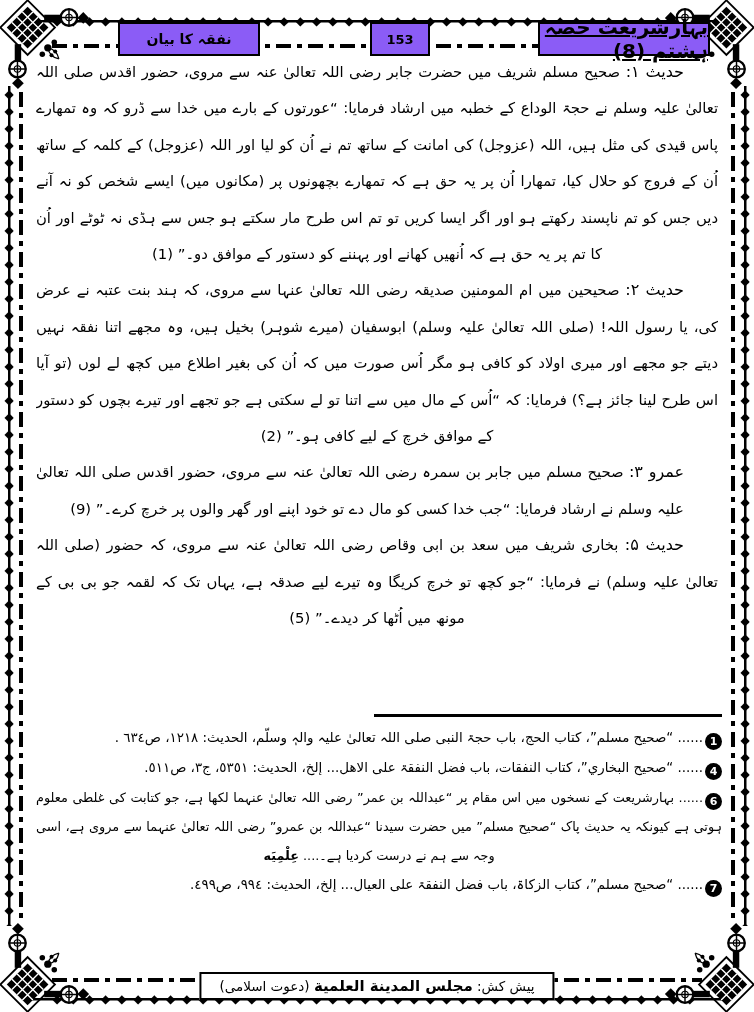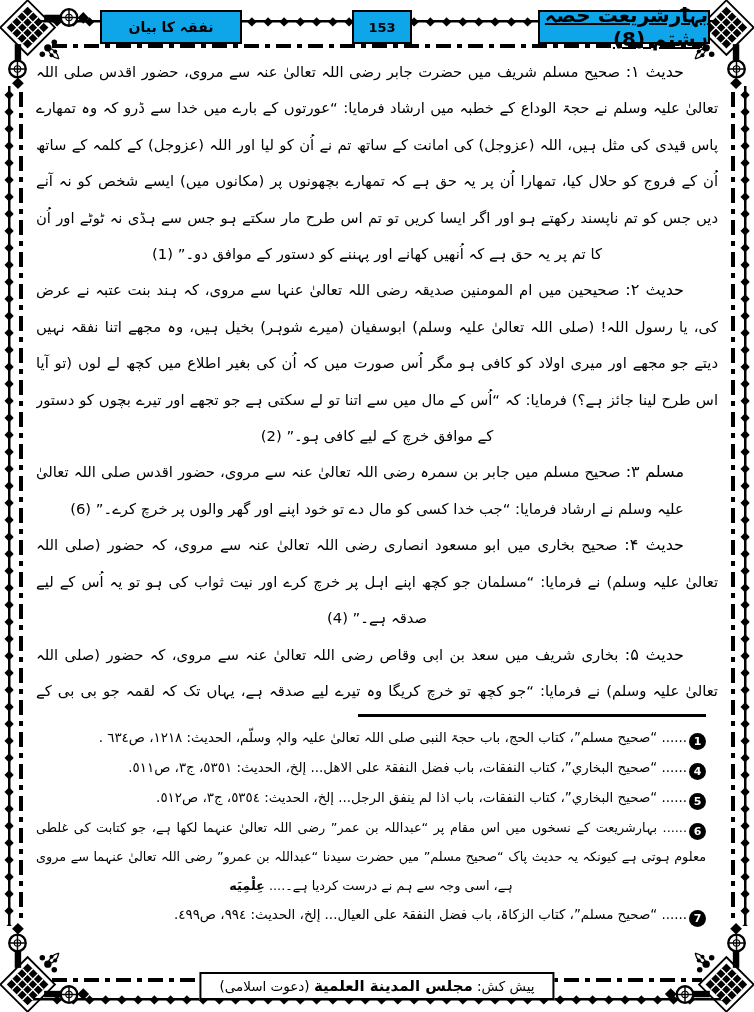--- a/index.html
+++ b/index.html
@@ -26,35 +26,35 @@
   .dash-v.left{left:19px}
   .dash-v.right{right:19px}
 
   .corner{position:absolute;width:92px;height:92px;z-index:2;}
   .corner.tl{top:0;left:0}
   .corner.tr{top:0;right:0;transform:scaleX(-1)}
   .corner.bl{bottom:0;left:0;transform:scaleY(-1)}
   .corner.br{bottom:0;right:0;transform:rotate(180deg)}
 
   
-  .hbox{position:absolute;top:10px;height:30px;border:2.5px solid #000;background:#0ea5e9;z-index:3;
-        display:flex;align-items:center;justify-content:center;font-weight:bold;}
+  .hbox{position:absolute;top:22px;height:30px;border:2.5px solid #000;background:#8b5cf6;z-index:3;
+        display:flex;align-items:center;justify-content:center;font-weight:bold;margin-left:18px;}
   .hbox.title-right{right:44px;width:168px;font-size:20px;text-decoration:underline;}
   .hbox.pageno{left:352px;width:56px;font-size:13px;font-family:"DejaVu Sans",sans-serif;}
   .hbox.title-left{left:100px;width:138px;font-size:14px;}
 
   
   .main{position:absolute;top:54px;left:36px;right:36px;height:660px;overflow:hidden;
         direction:rtl;}
   p.hadith{margin:0;font-size:14.8px;line-height:36.4px;text-align:justify;text-align-last:center;
            text-indent:34px;}
   p.hadith .hlabel{font-weight:normal;font-size:16px;}
 
   
-  .footnotes{position:absolute;top:714px;left:36px;right:48px;direction:rtl;z-index:1;}
+  .footnotes{position:absolute;top:714px;left:36px;right:32px;direction:rtl;z-index:1;}
   .fn-sep{height:3px;background:#000;width:348px;margin-bottom:6px;}
   p.fn{margin:0;font-size:13.4px;line-height:30px;text-align:right;}
   p.fn.urdu{font-size:12.8px;text-align:justify;text-align-last:center;line-height:29px;}
   .circ{display:inline-block;width:17px;height:17px;border-radius:50%;background:#000;color:#fff;
         font-size:11px;line-height:17px;text-align:center;font-weight:bold;vertical-align:-3px;
         margin-left:2px;}
   .fn-tail{font-weight:bold;}
 
   
   .footer-box{position:absolute;bottom:12px;left:50%;transform:translateX(-50%);z-index:3;
@@ -178,31 +178,29 @@
     </g>
   </svg>
 
   <div class="hbox title-right">بہارشریعت حصہ ہشتم (8)</div>
   <div class="hbox pageno">153</div>
   <div class="hbox title-left">نفقہ کا بیان</div>
 
   <div class="main">
     <p class="hadith"><span class="hlabel">حدیث ۱:</span> <span>صحیح مسلم شریف میں حضرت جابر رضی اللہ تعالیٰ عنہ سے مروی، حضور اقدس صلی اللہ تعالیٰ علیہ وسلم نے حجۃ الوداع کے خطبہ میں ارشاد فرمایا: “عورتوں کے بارے میں خدا سے ڈرو کہ وہ تمھارے پاس قیدی کی مثل ہیں، اللہ (عزوجل) کی امانت کے ساتھ تم نے اُن کو لیا اور اللہ (عزوجل) کے کلمہ کے ساتھ اُن کے فروج کو حلال کیا، تمھارا اُن پر یہ حق ہے کہ تمھارے بچھونوں پر (مکانوں میں) ایسے شخص کو نہ آنے دیں جس کو تم ناپسند رکھتے ہو اور اگر ایسا کریں تو تم اس طرح مار سکتے ہو جس سے ہڈی نہ ٹوٹے اور اُن کا تم پر یہ حق ہے کہ اُنھیں کھانے اور پہننے کو دستور کے موافق دو۔” (1)</span></p>
     <p class="hadith"><span class="hlabel">حدیث ۲:</span> <span>صحیحین میں ام المومنین صدیقہ رضی اللہ تعالیٰ عنہا سے مروی، کہ ہند بنت عتبہ نے عرض کی، یا رسول اللہ! (صلی اللہ تعالیٰ علیہ وسلم) ابوسفیان (میرے شوہر) بخیل ہیں، وہ مجھے اتنا نفقہ نہیں دیتے جو مجھے اور میری اولاد کو کافی ہو مگر اُس صورت میں کہ اُن کی بغیر اطلاع میں کچھ لے لوں (تو آیا اس طرح لینا جائز ہے؟) فرمایا: کہ “اُس کے مال میں سے اتنا تو لے سکتی ہے جو تجھے اور تیرے بچوں کو دستور کے موافق خرچ کے لیے کافی ہو۔” (2)</span></p>
-    <p class="hadith"><span class="hlabel">مسلم ۳:</span> <span>صحیح مسلم میں جابر بن سمرہ رضی اللہ تعالیٰ عنہ سے مروی، حضور اقدس صلی اللہ تعالیٰ علیہ وسلم نے ارشاد فرمایا: “جب خدا کسی کو مال دے تو خود اپنے اور گھر والوں پر خرچ کرے۔” (6)</span></p>
-    <p class="hadith"><span class="hlabel">حدیث ۴:</span> <span>صحیح بخاری میں ابو مسعود انصاری رضی اللہ تعالیٰ عنہ سے مروی، کہ حضور (صلی اللہ تعالیٰ علیہ وسلم) نے فرمایا: “مسلمان جو کچھ اپنے اہل پر خرچ کرے اور نیت ثواب کی ہو تو یہ اُس کے لیے صدقہ ہے۔” (4)</span></p>
+    <p class="hadith"><span class="hlabel">عمرو ۳:</span> <span>صحیح مسلم میں جابر بن سمرہ رضی اللہ تعالیٰ عنہ سے مروی، حضور اقدس صلی اللہ تعالیٰ علیہ وسلم نے ارشاد فرمایا: “جب خدا کسی کو مال دے تو خود اپنے اور گھر والوں پر خرچ کرے۔” (9)</span></p>
     <p class="hadith"><span class="hlabel">حدیث ۵:</span> <span>بخاری شریف میں سعد بن ابی وقاص رضی اللہ تعالیٰ عنہ سے مروی، کہ حضور (صلی اللہ تعالیٰ علیہ وسلم) نے فرمایا: “جو کچھ تو خرچ کریگا وہ تیرے لیے صدقہ ہے، یہاں تک کہ لقمہ جو بی بی کے مونھ میں اُٹھا کر دیدے۔” (5)</span></p>
 
   </div>
 
   <div class="footnotes">
     <div class="fn-sep"></div>
     <p class="fn"><span class="circ">1</span><span>...... “صحیح مسلم”، کتاب الحج، باب حجۃ النبی صلی اللہ تعالیٰ علیہ والہٖ وسلّم، الحدیث: ١٢١٨، ص٦٣٤ .</span></p>
     <p class="fn"><span class="circ">4</span><span>...... “صحیح البخاري”، کتاب النفقات، باب فضل النفقۃ علی الاھل... إلخ، الحدیث: ٥٣٥١، ج٣، ص٥١١.</span></p>
-    <p class="fn"><span class="circ">5</span><span>...... “صحیح البخاري”، کتاب النفقات، باب اذا لم ینفق الرجل... إلخ، الحدیث: ٥٣٥٤، ج٣، ص٥١٢.</span></p>
     <p class="fn urdu"><span class="circ">6</span><span>...... بہارشریعت کے نسخوں میں اس مقام پر “عبداللہ بن عمر” رضی اللہ تعالیٰ عنہما لکھا ہے، جو کتابت کی غلطی معلوم ہوتی ہے کیونکہ یہ حدیث پاک “صحیح مسلم” میں حضرت سیدنا “عبداللہ بن عمرو” رضی اللہ تعالیٰ عنہما سے مروی ہے، اسی وجہ سے ہم نے درست کردیا ہے۔.... </span><span class="fn-tail">عِلْمِیَه</span></p>
     <p class="fn"><span class="circ">7</span><span>...... “صحیح مسلم”، کتاب الزکاۃ، باب فضل النفقۃ علی العیال... إلخ، الحدیث: ٩٩٤، ص٤٩٩.</span></p>
   </div>
 
   <div class="footer-box">
     <span>پیش کش: </span><span class="org">مجلس المدینة العلمیة</span><span> (دعوت اسلامی)</span>
   </div>
 
 </div>
 

